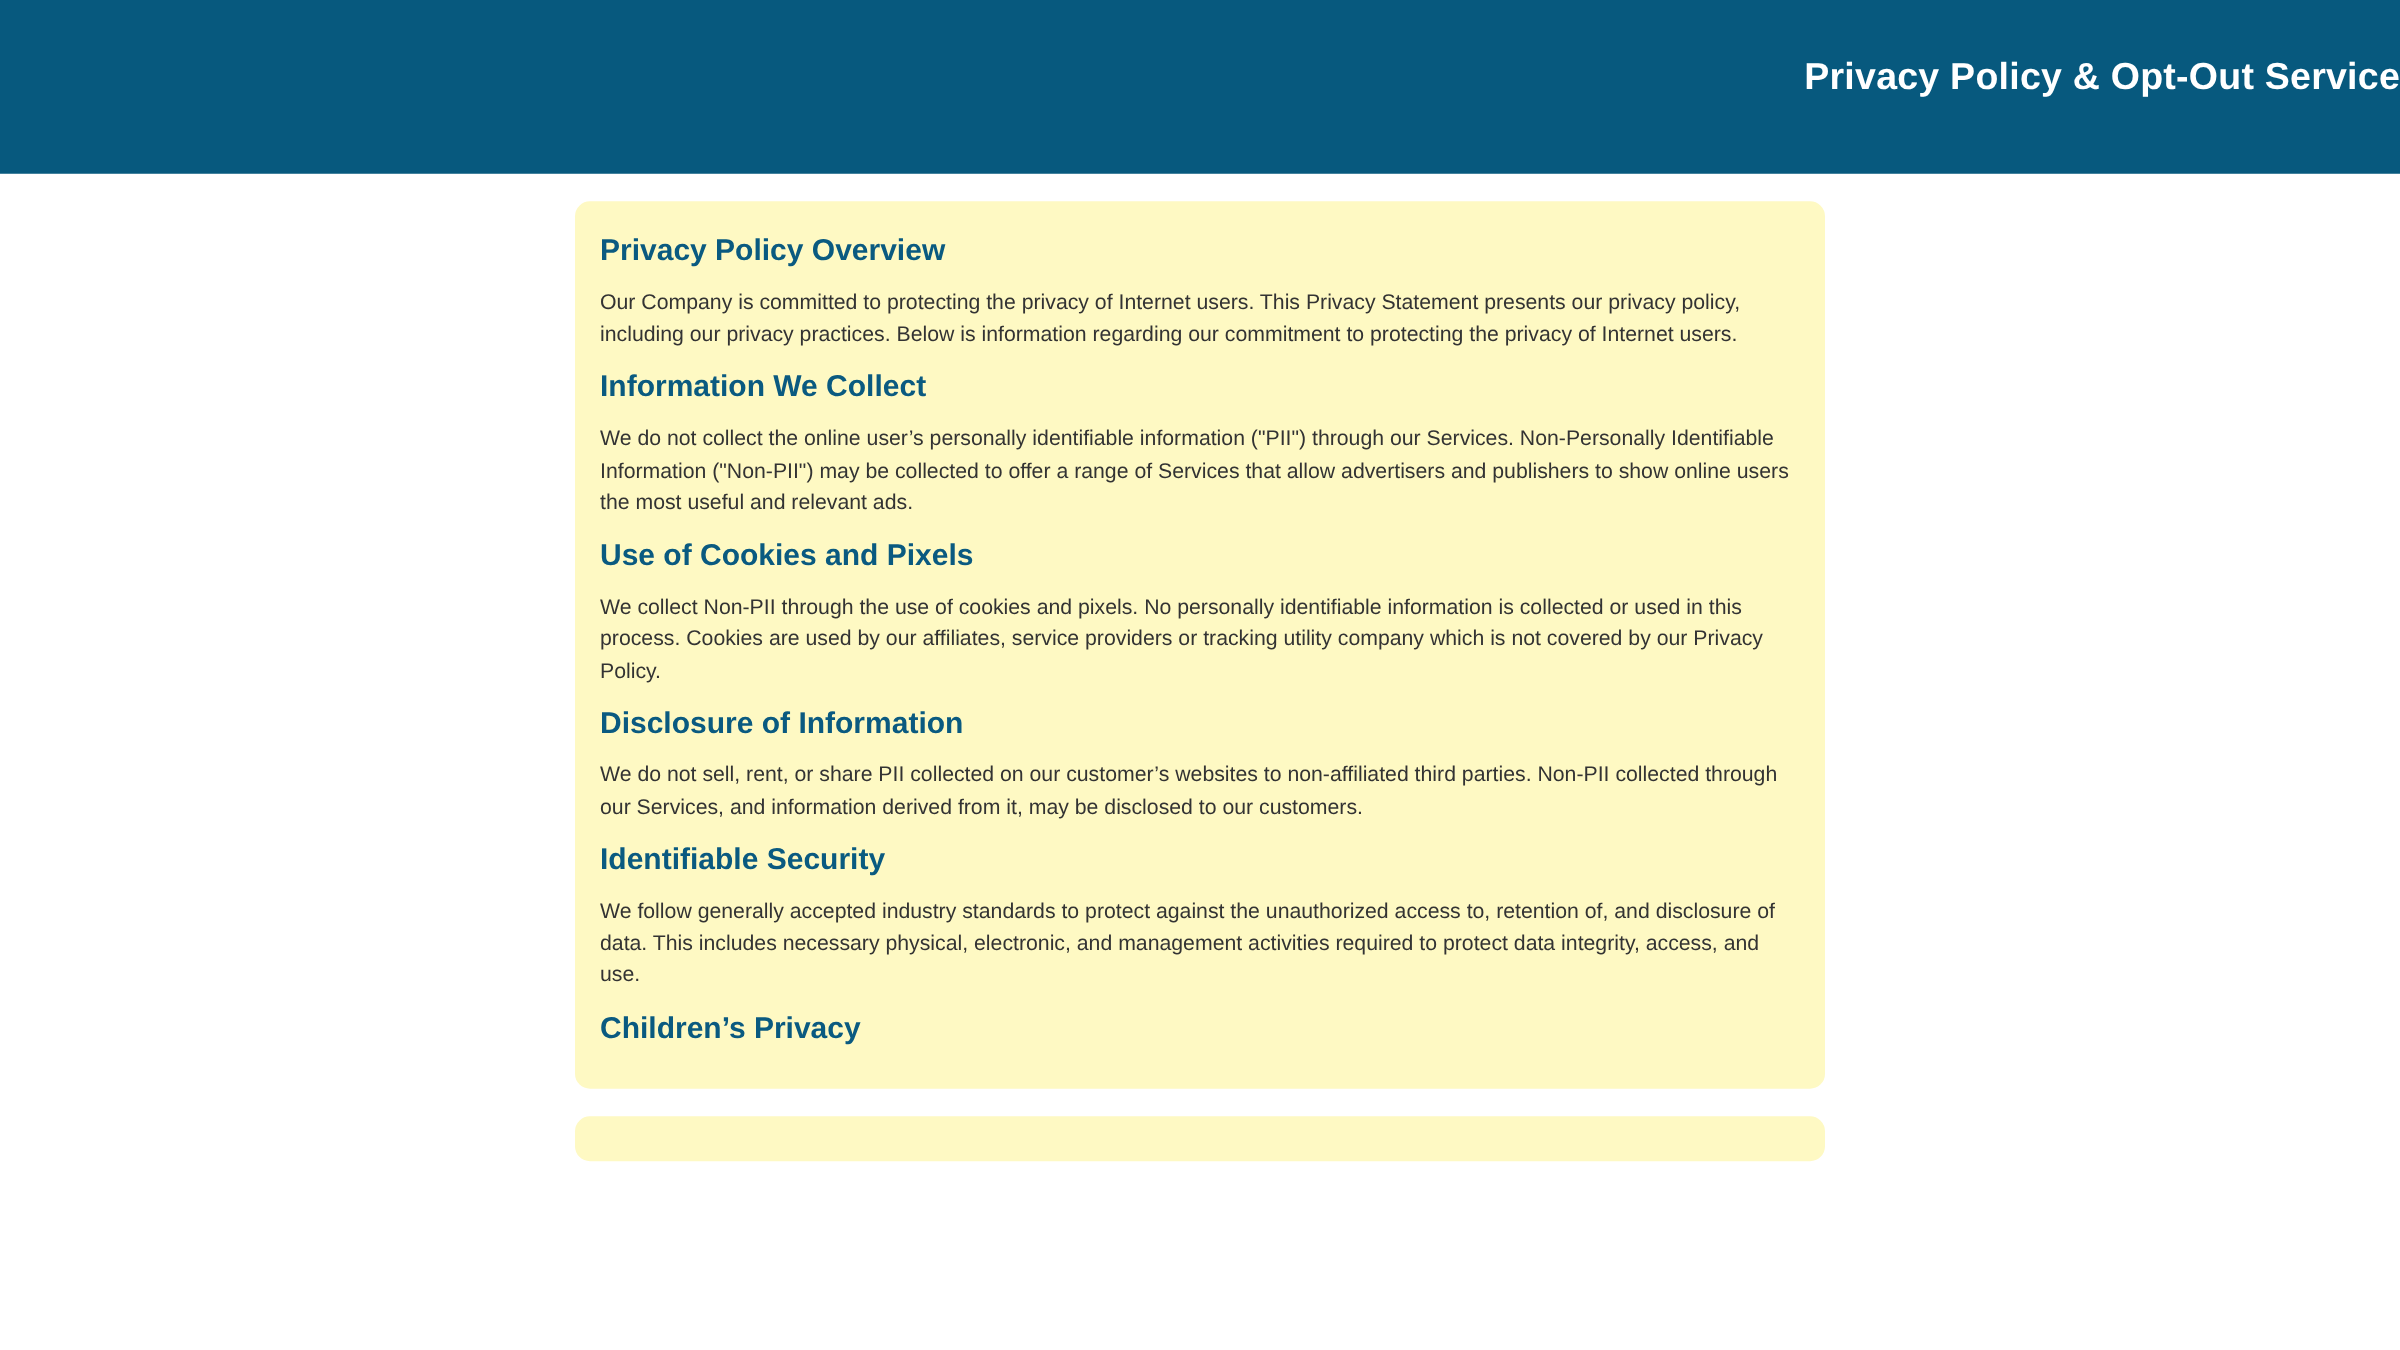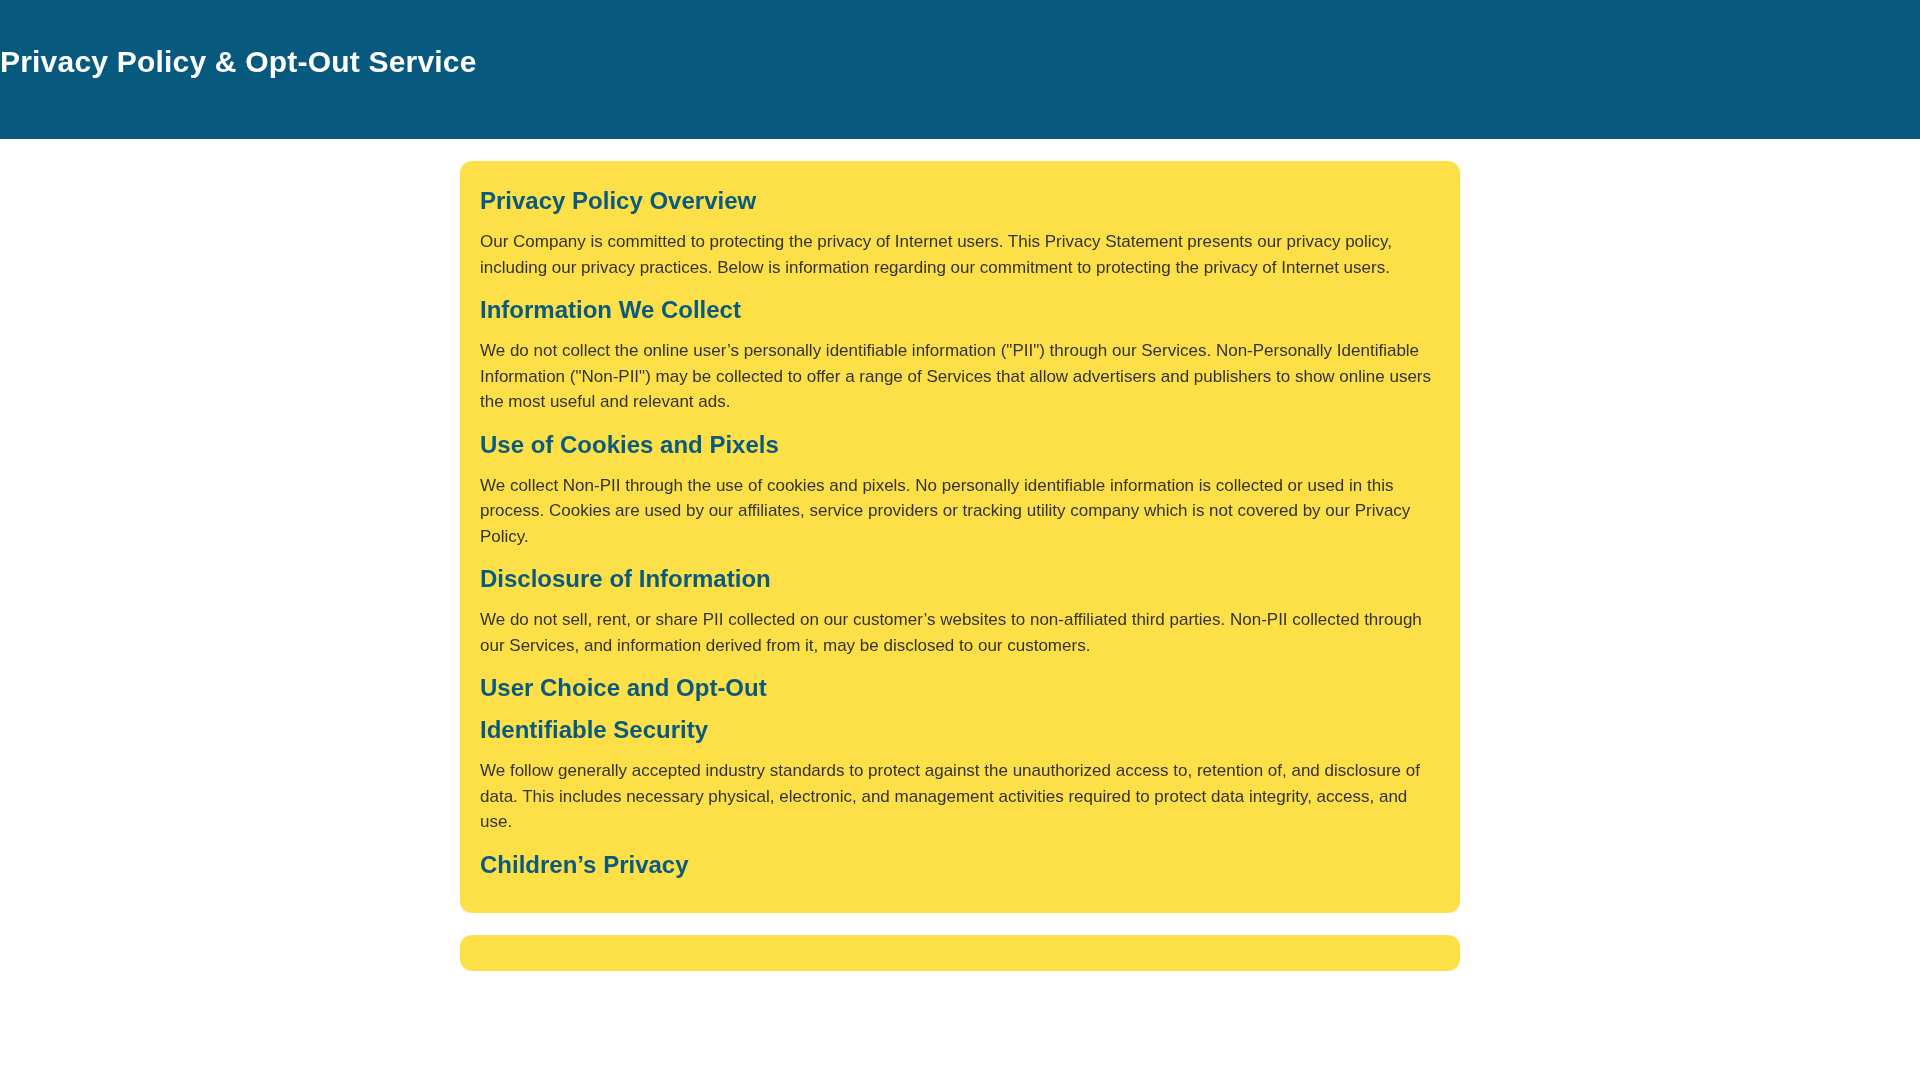--- a/index.html
+++ b/index.html
@@ -12,31 +12,31 @@
     overflow: hidden;
     background: #ffffff;
     font-family: "Liberation Sans", sans-serif;
   }
   .banner {
     background: #07597e;
     padding: 45px 0 60px;
   }
   .banner h1 {
     margin: 0;
-    text-align: left;
+    text-align: right;
     color: #ffffff;
     font-size: 30px;
     font-weight: bold;
     letter-spacing: 0.2px;
   }
   .card {
     width: 960px;
     margin: 22px auto 14px;
     padding: 16px 20px 20px;
-    background: #fde047;
+    background: #fef9c3;
     border-radius: 12px;
   }
   .card h2 {
     margin: 10px 0 14px;
     font-size: 24px;
     font-weight: bold;
     color: #0a5a80;
   }
   .card p {
     margin: 8px 0 16px;
@@ -70,21 +70,20 @@
       <h2>Use of Cookies and Pixels</h2>
       <p>We collect Non-PII through the use of cookies and pixels. No personally identifiable information is collected or used in this process. Cookies are used by our affiliates, service providers or tracking utility company which is not covered by our Privacy Policy.</p>
     </section>
 
     <section>
       <h2>Disclosure of Information</h2>
       <p>We do not sell, rent, or share PII collected on our customer’s websites to non-affiliated third parties. Non-PII collected through our Services, and information derived from it, may be disclosed to our customers.</p>
     </section>
 
     <section>
-      <h2>User Choice and Opt-Out</h2>
     </section>
 
     <section>
       <h2>Identifiable Security</h2>
       <p>We follow generally accepted industry standards to protect against the unauthorized access to, retention of, and disclosure of data. This includes necessary physical, electronic, and management activities required to protect data integrity, access, and use.</p>
     </section>
 
     <section>
       <h2>Children’s Privacy</h2>
     </section>

